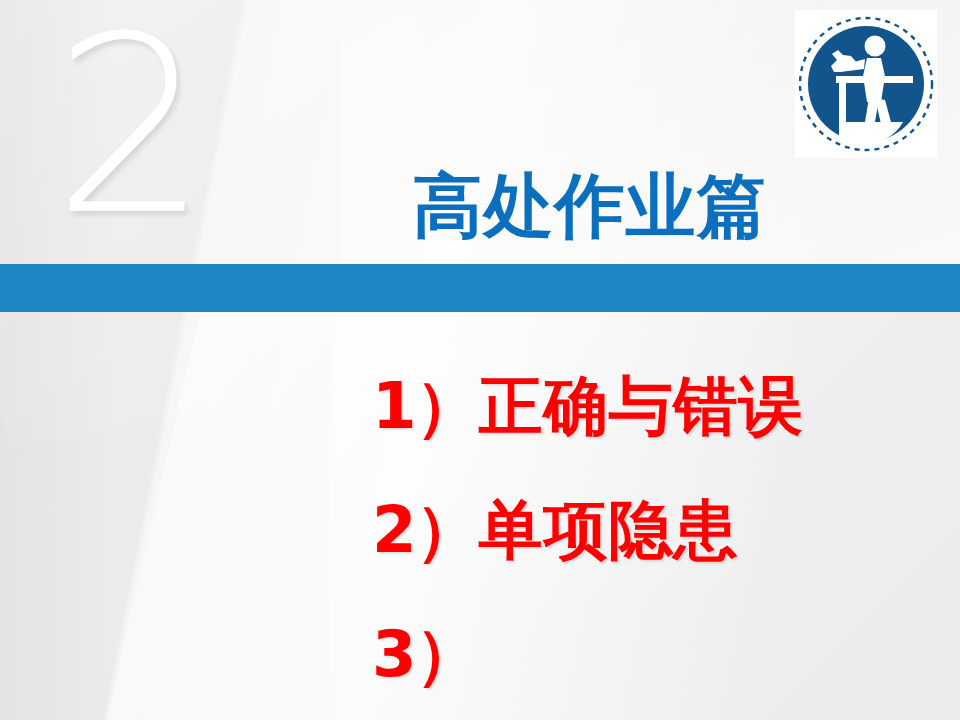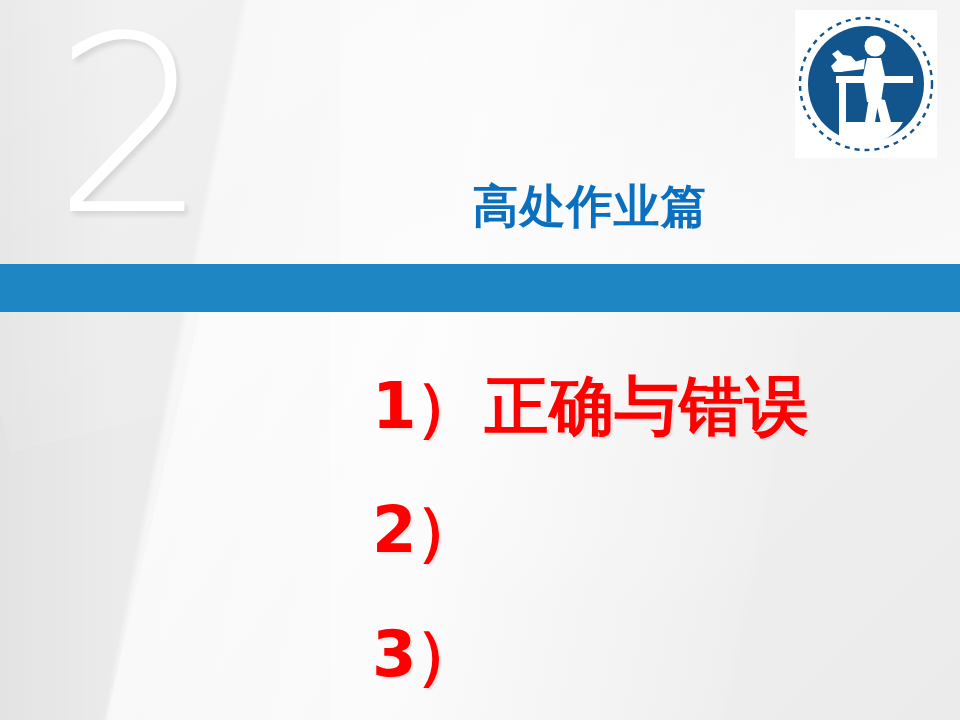--- a/index.html
+++ b/index.html
@@ -112,21 +112,21 @@
   
   .chapter-title {
     position: absolute;
     left: 330px;
     top: 161px;
     width: 520px;
     height: 90px;
     color: #0a6fbe;
     font-family: "DejaVu Sans", "Liberation Sans", sans-serif;
     font-weight: bold;
-    font-size: 46px;
+    font-size: 70px;
     line-height: 90px;
     letter-spacing: 1px;
     text-align: center;
     white-space: nowrap;
   }
 
   
   .pictogram {
     position: absolute;
     left: 795px;
@@ -158,21 +158,20 @@
     text-shadow: 2px 2px 2px rgba(0,0,0,0.10);
   }
 
   .agenda-marker {
     display: inline-block;
     letter-spacing: -1px;
   }
 
   .agenda-label {
     display: inline-block;
-    margin-left: 6px;
     letter-spacing: 1px;
   }
 </style>
 </head>
 <body>
 
 <div id="slide">
 
   <div class="bg-base"></div>
   <div class="facet facet-a"></div>
@@ -213,19 +212,20 @@
 
   <div class="band"></div>
 
   <div class="agenda">
     <div class="agenda-item">
       <span class="agenda-marker">1）</span>
       <span class="agenda-label">正确与错误</span>
     </div>
     <div class="agenda-item">
       <span class="agenda-marker">2）</span>
+      <span class="agenda-label">单项隐患</span>
     </div>
     <div class="agenda-item">
       <span class="agenda-marker">3）</span>
     </div>
   </div>
 
 </div>
 
 </body></html>

